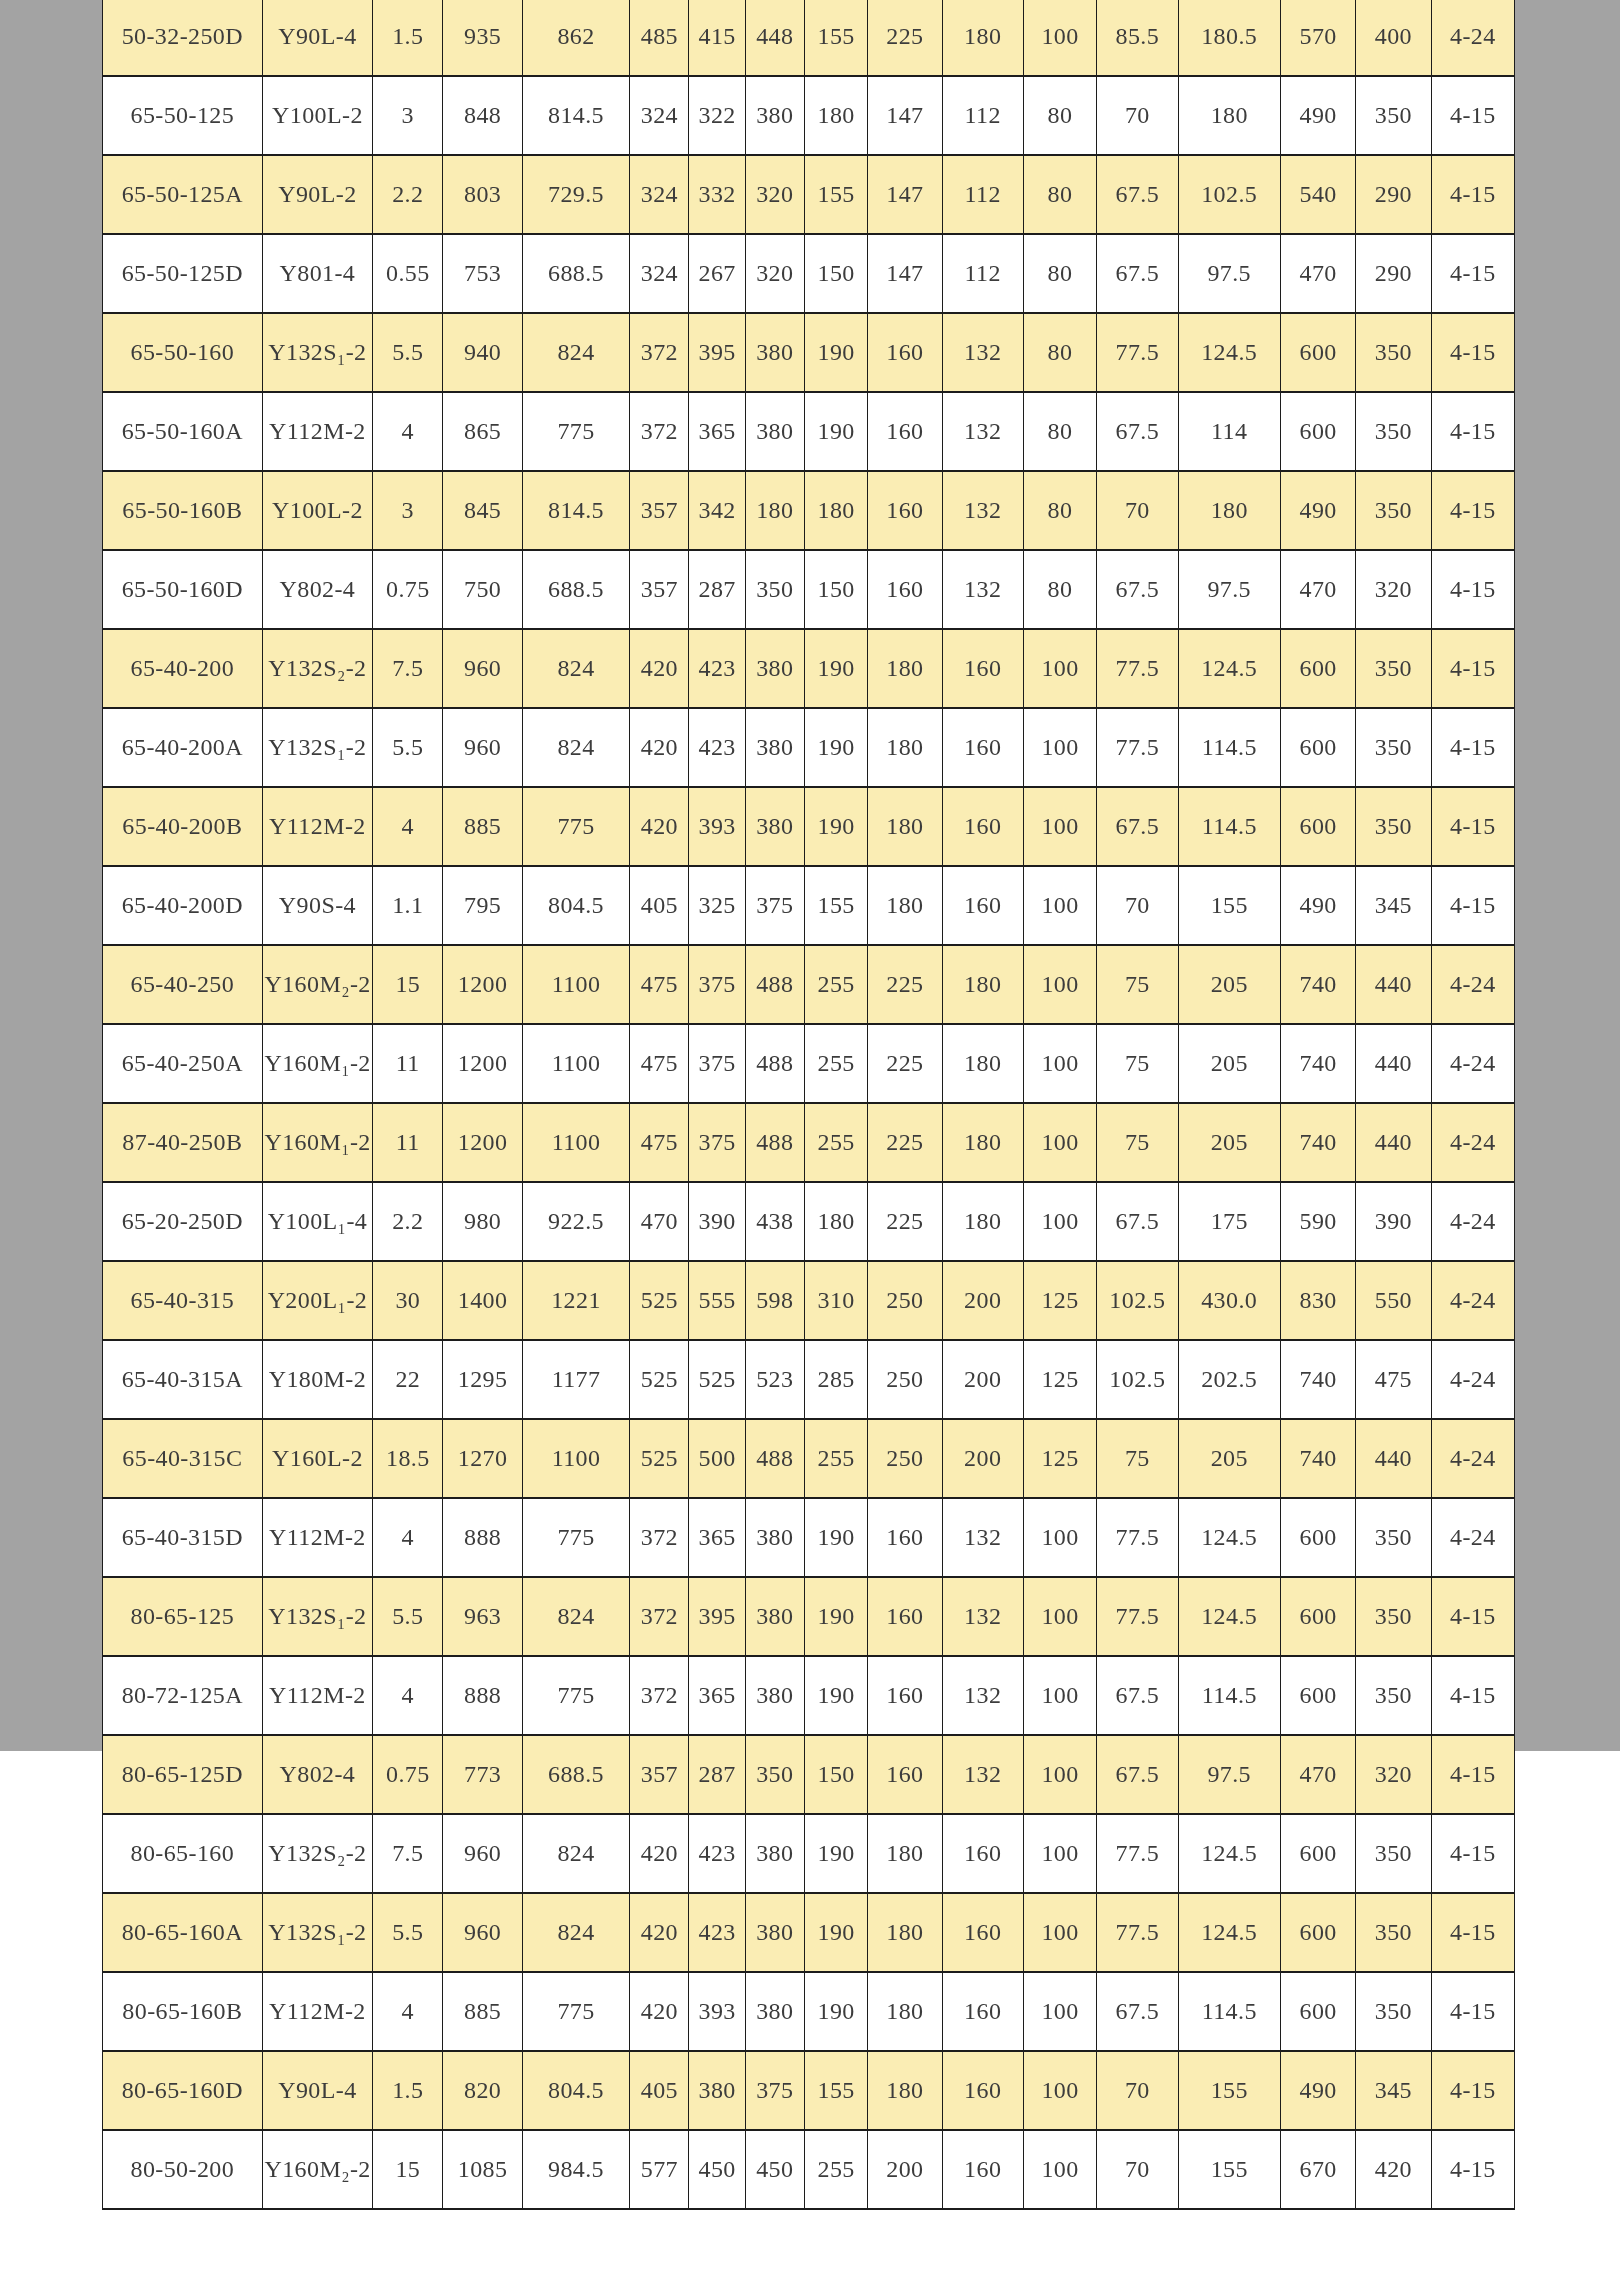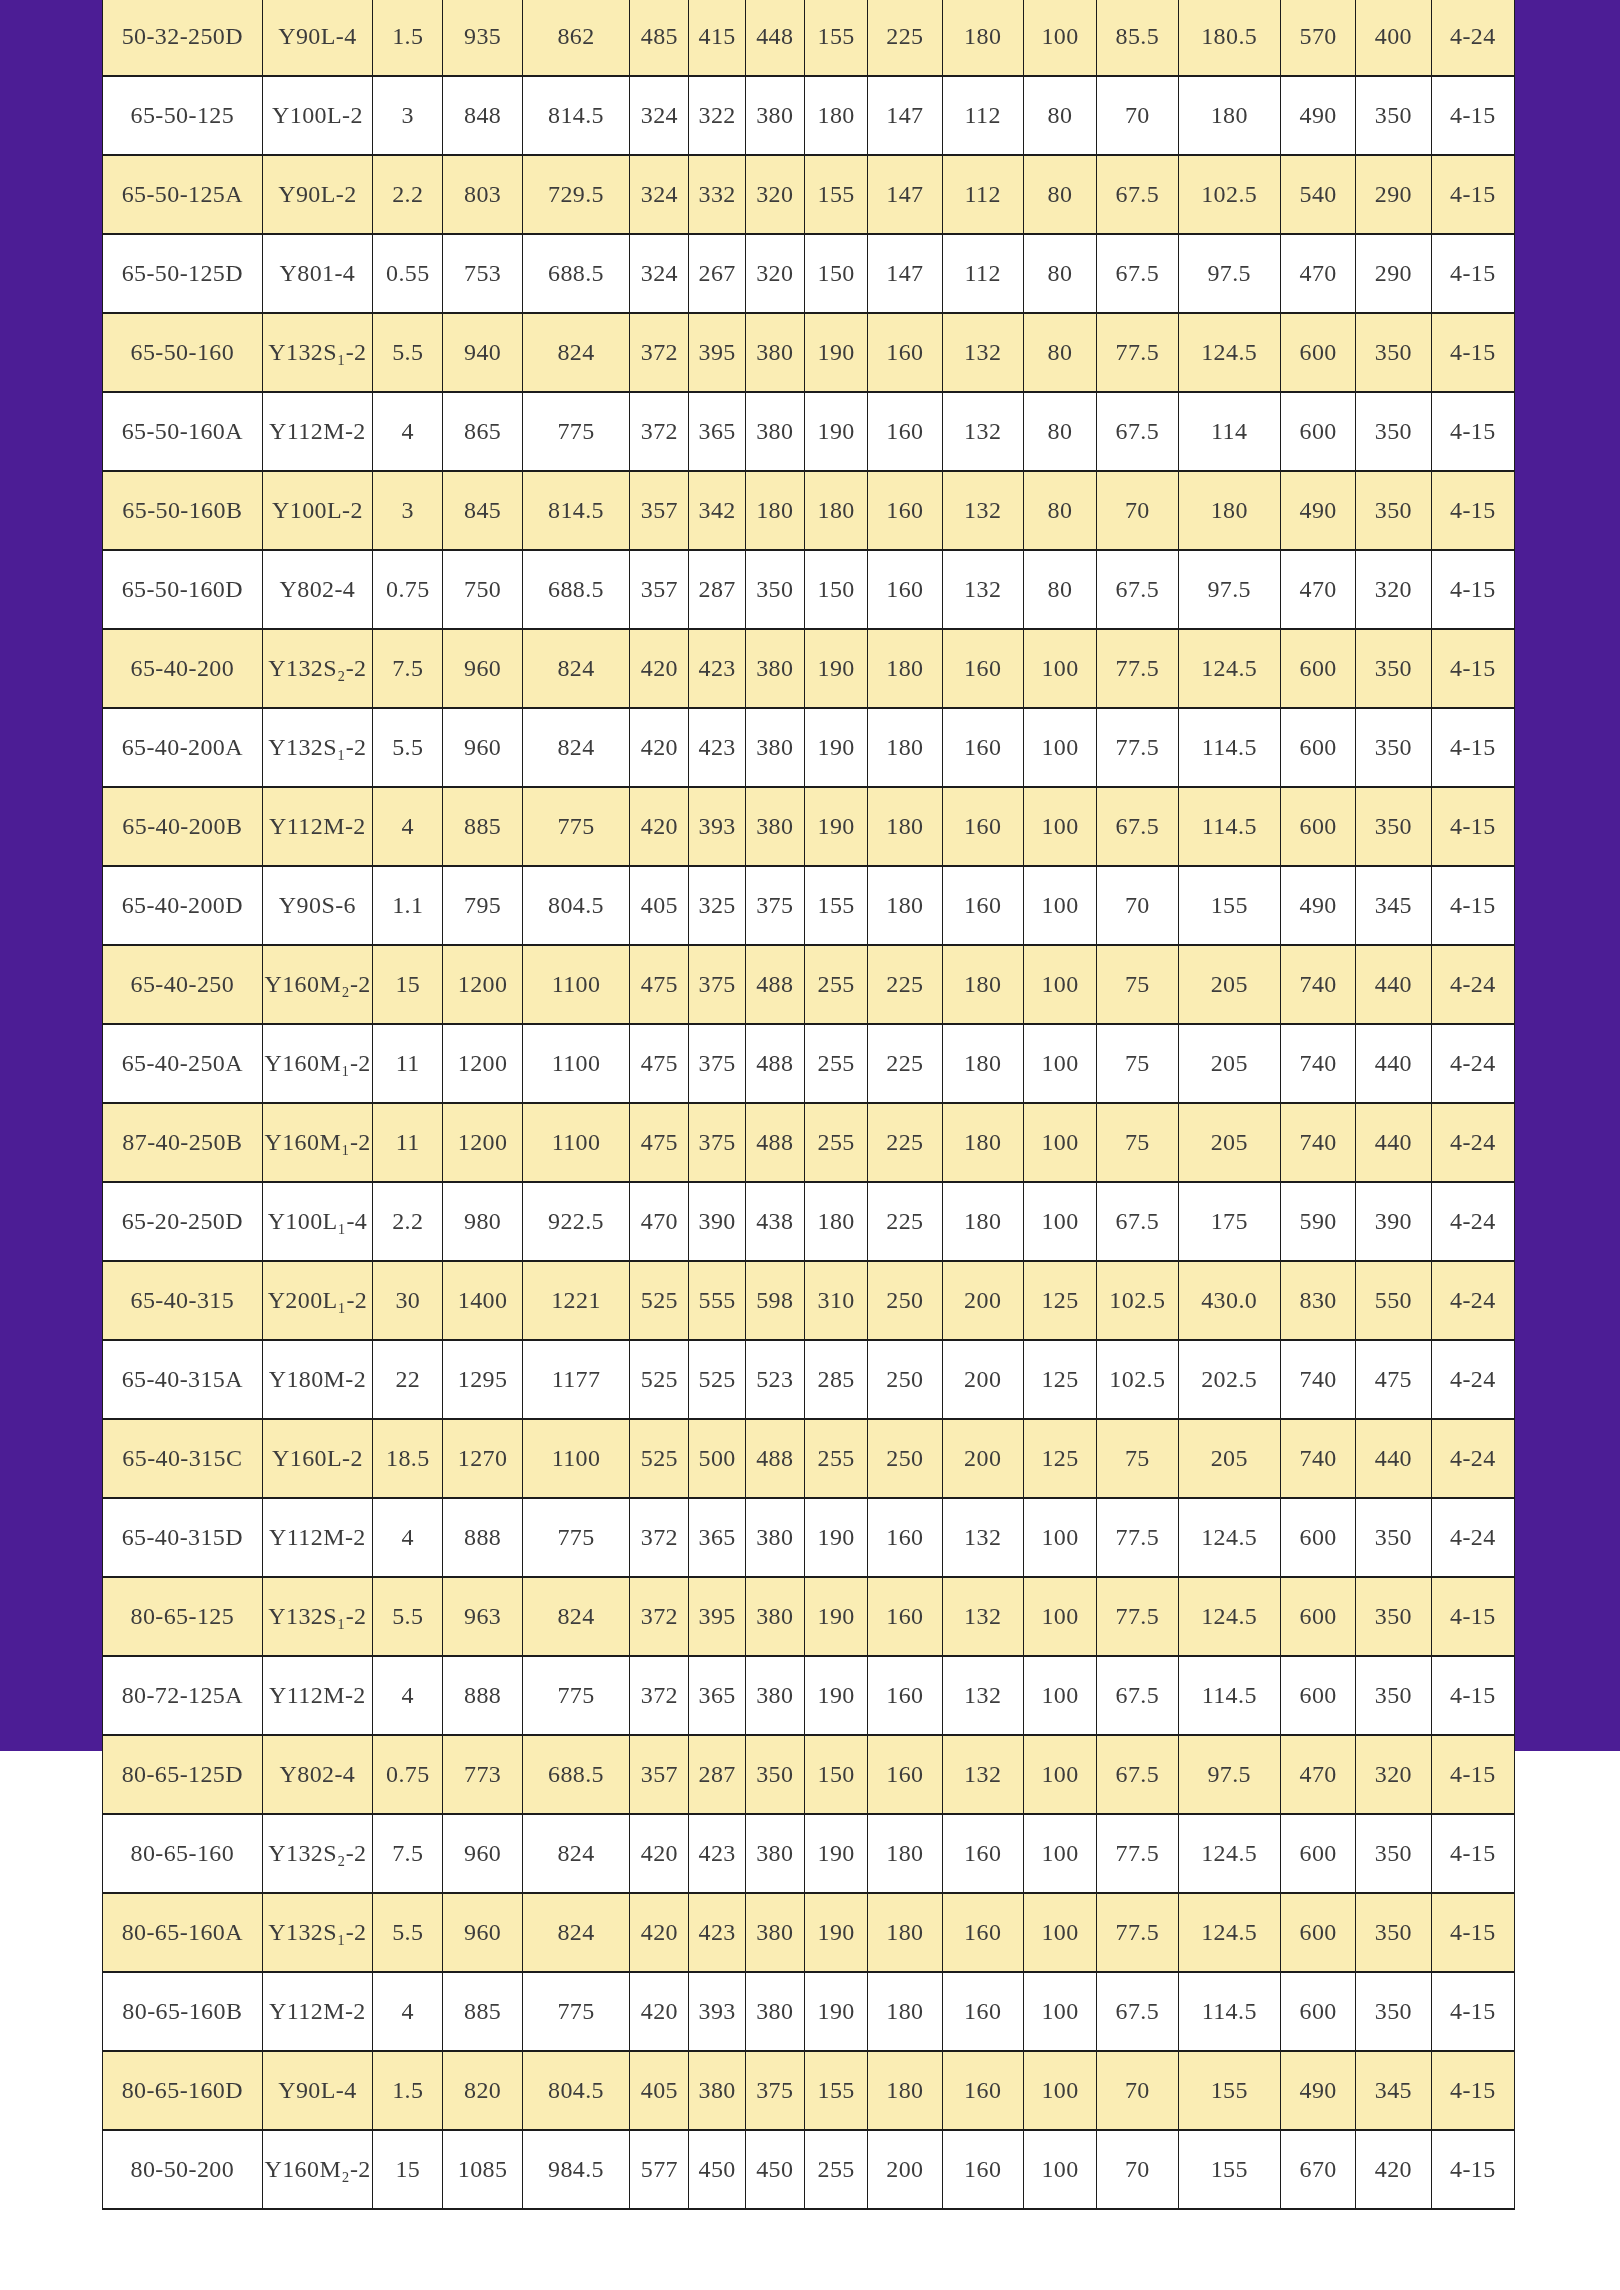--- a/index.html
+++ b/index.html
@@ -7,21 +7,21 @@
     padding: 0;
     width: 1620px;
     height: 2291px;
     overflow: hidden;
     background: #ffffff;
   }
   .page {
     position: relative;
     width: 1620px;
     height: 1751px;
-    background: #4c1d95;
+    background: #a3a3a3;
   }
   table.spec-table {
     position: absolute;
     left: 102px;
     top: -3.6px;
     width: 1413px;
     table-layout: fixed;
     border-collapse: separate;
     border-spacing: 0;
     border-right: 1.8px solid #1c1c1c;
@@ -276,21 +276,21 @@
           <td>160</td>
           <td>100</td>
           <td>67.5</td>
           <td>114.5</td>
           <td>600</td>
           <td>350</td>
           <td>4-15</td>
         </tr>
         <tr>
           <td>65-40-200D</td>
-          <td>Y90S-6</td>
+          <td>Y90S-4</td>
           <td>1.1</td>
           <td>795</td>
           <td>804.5</td>
           <td>405</td>
           <td>325</td>
           <td>375</td>
           <td>155</td>
           <td>180</td>
           <td>160</td>
           <td>100</td>

